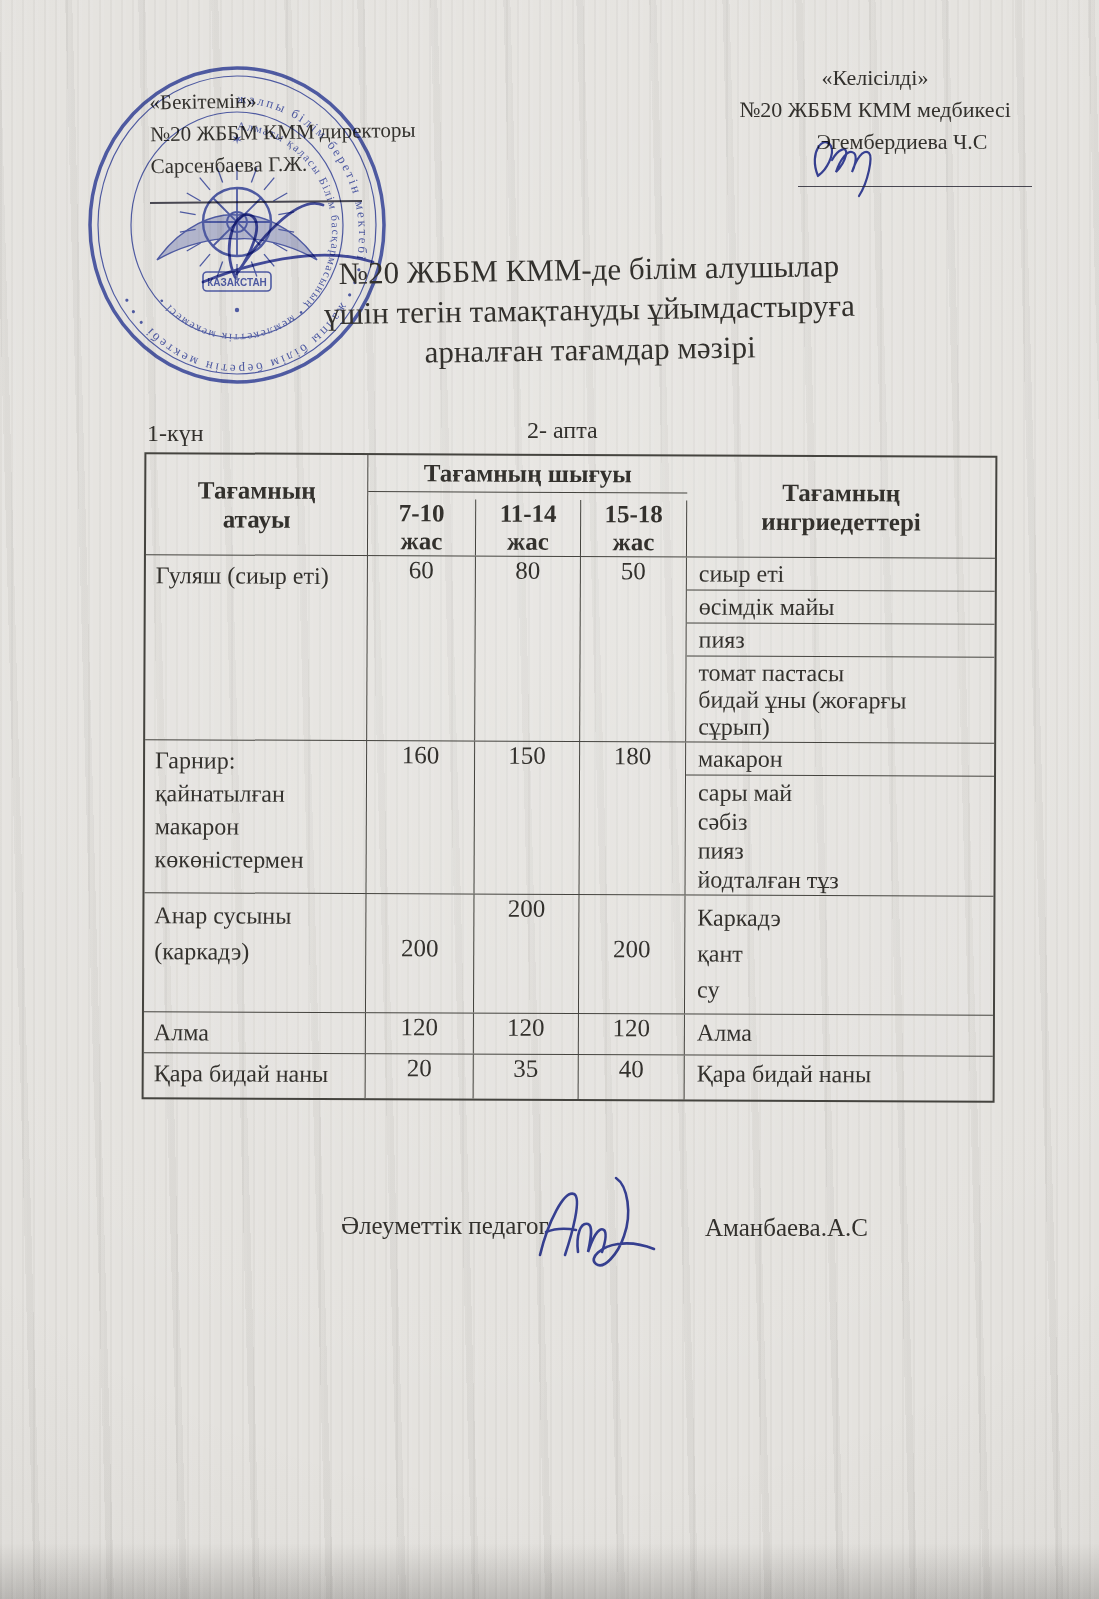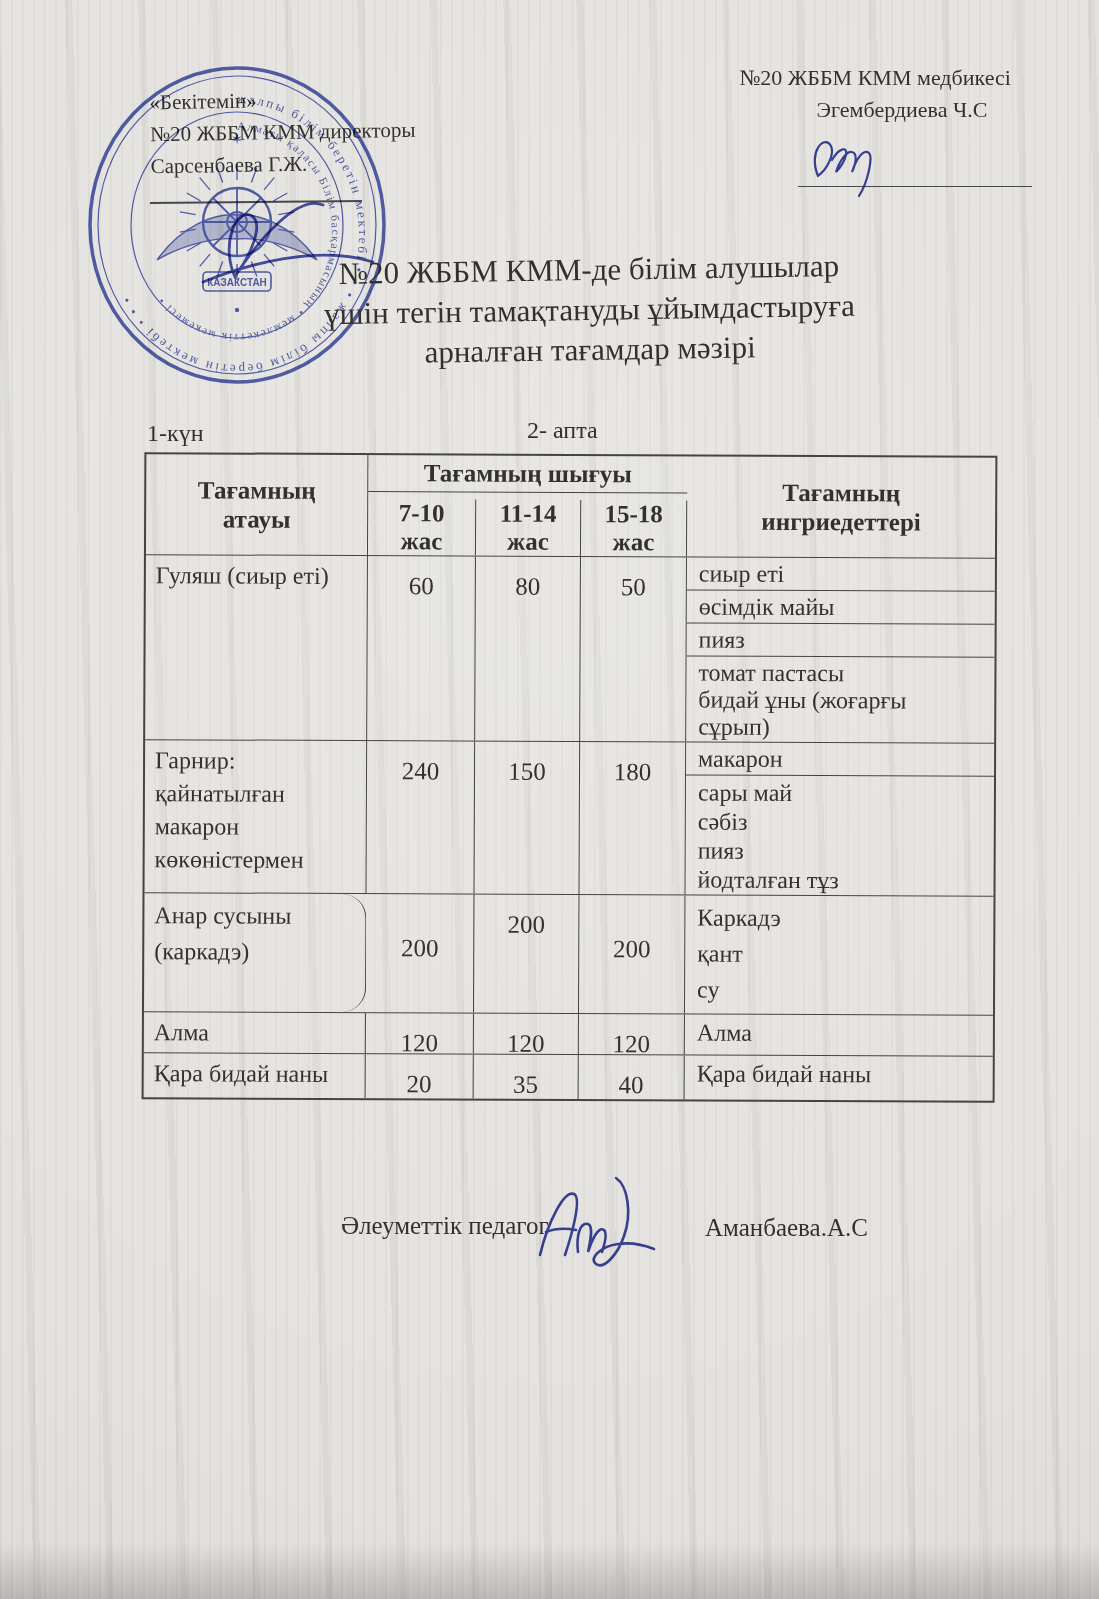--- a/index.html
+++ b/index.html
@@ -50,26 +50,26 @@
   .cell{border-right:1px solid #45443f;box-sizing:border-box;overflow:hidden;}
   .c1{width:222px;}.c2{width:108px;}.c3{width:105px;}.c4{width:106px;}.c5{flex:1;border-right:none;}
   .thead{height:100px;font-weight:bold;font-size:25px;}
   .hd{display:flex;align-items:center;justify-content:center;text-align:center;line-height:29px;}
   .agegroup{width:319px;display:flex;flex-direction:column;box-sizing:border-box;}
   .out-hd{height:37px;border-bottom:1px solid #45443f;display:flex;align-items:center;justify-content:center;}
   .ages{display:flex;flex:1;}
   .ages .cell{display:flex;align-items:center;justify-content:center;text-align:center;line-height:28px;margin-top:7px;}
   .r0{height:184px;}.r1{height:152px;}.r2{height:118px;}.r3{height:40px;}.r4{height:44px;}
   .dish{padding:4px 6px 16px 10px;line-height:33px;}
-  .amt{text-align:center;padding-top:16px;font-size:25px;}
+  .amt{text-align:center;padding-top:0;font-size:25px;}
   .ing{display:flex;flex-direction:column;padding:0;}
   .seg{border-bottom:1px solid #45443f;padding:3px 8px 2px 12px;line-height:27px;}
   .seg:last-child{border-bottom:none;flex:1;}
   .r1 .seg:last-child{line-height:29px;}
-  .r2 .dish{line-height:36px;border-radius:24px;}
+  .r2 .dish{line-height:36px;}
   .r2 .seg{line-height:36px;padding-top:4px;}
   .r3 .seg,.r4 .seg{padding-top:5px;}
   .pt40{padding-top:40px;}
 
   
   .footer-role{left:293px;top:1212px;font-size:25px;margin-left:48px;}
   .footer-name{left:658px;top:1214px;font-size:25px;margin-left:47px;}
 </style>
 </head>
 <body>
@@ -139,20 +139,21 @@
   </svg>
 
   <svg class="abs sig sig-director" width="305" height="330" viewBox="0 0 305 330">
     <g fill="none" stroke="#3641a5" stroke-width="2.8" stroke-linecap="round" opacity="0.9">
       <path d="M150,215 C135,182 152,144 167,154 C180,163 163,197 151,213 C172,180 212,132 238,143"></path>
       <path d="M118,220 C160,203 232,182 288,200"></path>
     </g>
   </svg>
 
   <div class="abs agree-right">
+    <div>«Келісілді»</div>
     <div>№20 ЖББМ КММ медбикесі</div>
     <div class="shift">Эгембердиева Ч.С</div>
   </div>
   <svg class="abs sig sig-right" width="120" height="80" viewBox="0 0 120 80">
     <g fill="none" stroke="#3c47a5" stroke-width="2.2" stroke-linecap="round">
       <path d="M30,56 C20,32 36,14 43,26 C47,35 38,50 31,55"></path>
       <path d="M44,40 C50,29 60,25 58,35 C56,43 50,50 48,52 C52,40 60,28 66,33 C70,37 66,48 64,52 C68,40 75,28 81,33 C85,37 80,62 71,76"></path>
     </g>
   </svg>
   <div class="abs sig-line right-line"></div>
@@ -198,21 +199,21 @@
 бидай ұны (жоғарғы
 сұрып)</div>
       </div>
     </div>
 
     <div class="trow r1">
       <div class="cell c1 dish pre">Гарнир:
 қайнатылған
 макарон
 көкөністермен</div>
-      <div class="cell c2 amt">240</div>
+      <div class="cell c2 amt">160</div>
       <div class="cell c3 amt">150</div>
       <div class="cell c4 amt">180</div>
       <div class="cell c5 ing">
         <div class="seg pre">макарон</div>
         <div class="seg pre">сары май
 сәбіз
 пияз
 йодталған тұз</div>
       </div>
     </div>

